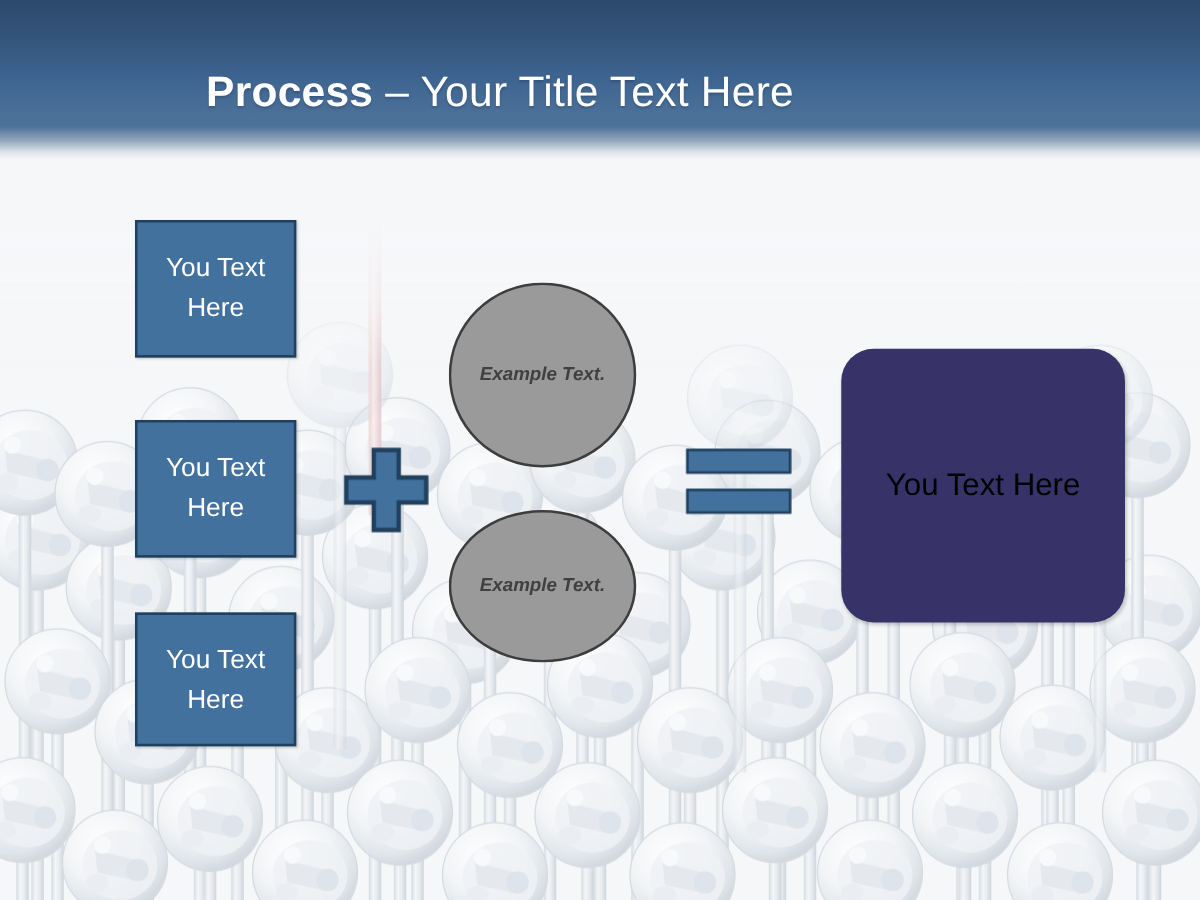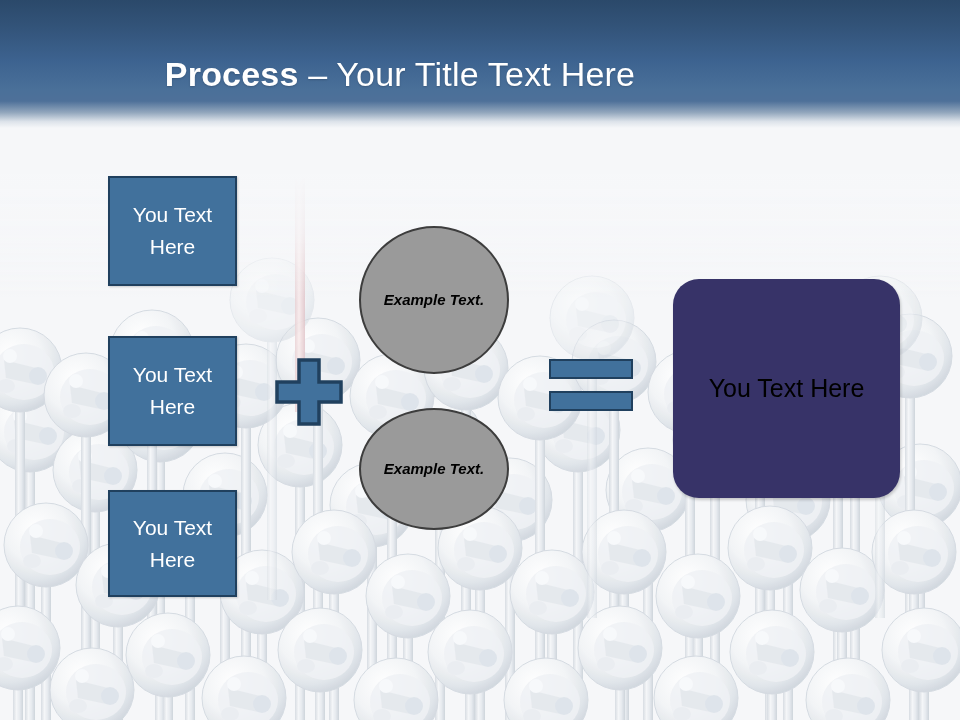--- a/index.html
+++ b/index.html
@@ -97,21 +97,21 @@
   }
 
   
   .grey-circle {
     position: absolute;
     z-index: 10;
     border-radius: 50%;
     background: #9a9a9a;
     border: 2px solid #3d3d3d;
     box-sizing: border-box;
-    color: #000000;
+    color: #404040;
     font-size: 15px;
     line-height: 24px;
     font-weight: bold;
     font-style: italic;
     text-align: center;
     display: flex;
     align-items: center;
     justify-content: center;
   }
   #circle-1 { left: 359px; top: 226px; width: 150px; height: 148px; }

